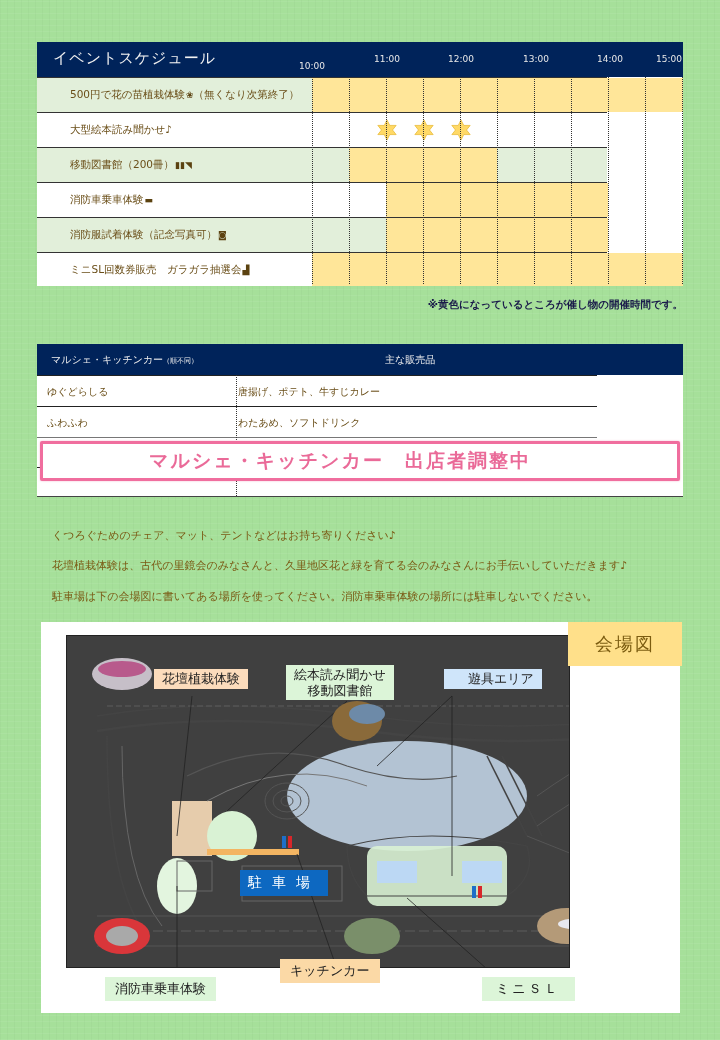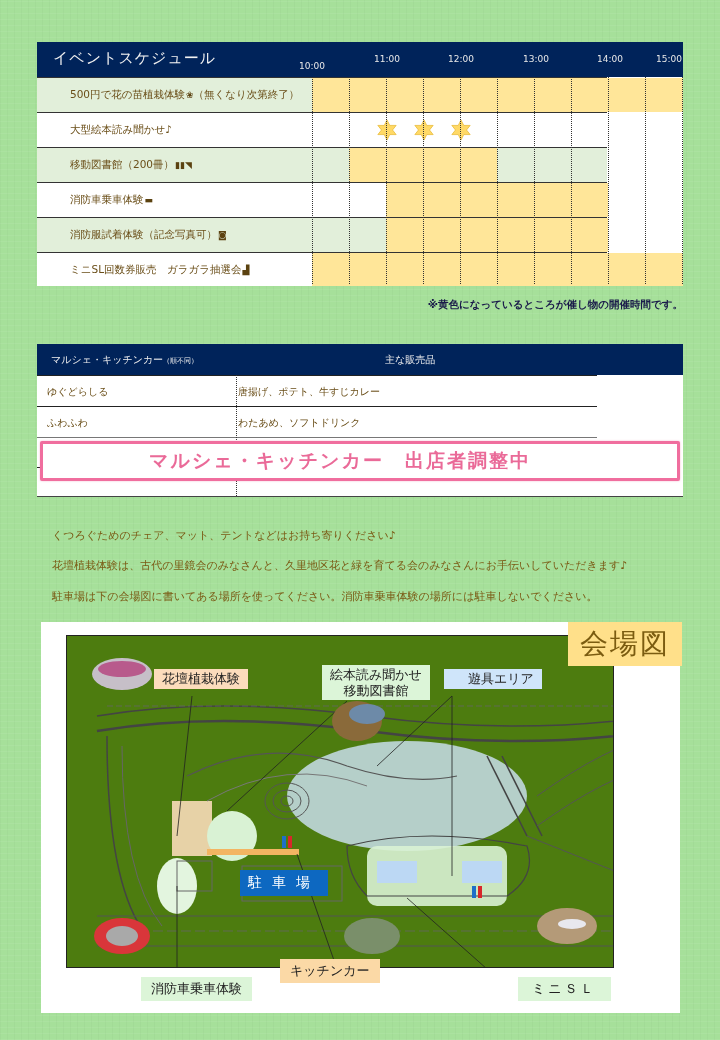--- a/index.html
+++ b/index.html
@@ -78,33 +78,33 @@
   
   .note-line {
     position: absolute; left: 52px; font-size: 11px; color: #7a5a14; white-space: nowrap;
   }
 
   
   .map-panel {
     position: absolute; left: 41px; top: 622px; width: 639px; height: 391px; background: #fff;
   }
   .map-frame {
-    position: absolute; left: 25px; top: 13px; width: 548px; height: 333px;
-    border: 1px solid #222; background: #4d7c0f; overflow: hidden;
+    position: absolute; left: 25px; top: 13px; width: 504px; height: 333px;
+    border: 1px solid #222; background: #404040; overflow: hidden;
   }
   .map-title {
     position: absolute; left: 527px; top: 0px; width: 114px; height: 44px; background: #ffe08a;
     display: flex; align-items: center; justify-content: center;
-    font-size: 28px; color: #7b5c10; letter-spacing: 2px;
+    font-size: 18px; color: #7b5c10; letter-spacing: 2px;
   }
   .lbl {
     position: absolute; font-size: 13px; color: #222; padding: 2px 8px; white-space: nowrap; line-height: 1.2;
   }
   .lbl.orange { background: #fcdcbc; }
-  .lbl.green { background: #dcf5d8; margin-left: 36px; }
+  .lbl.green { background: #dcf5d8; }
   .lbl.blue { background: #cfe5fa; padding-left: 24px; }
   .lbl.ktc { background: #fbd9a6; }
   .parking {
     position: absolute; background: #0d68c1; color: #fff; font-size: 14px; letter-spacing: 10px;
     display: flex; align-items: center; justify-content: center;
   }
 </style>
 </head>
 <body>
 

